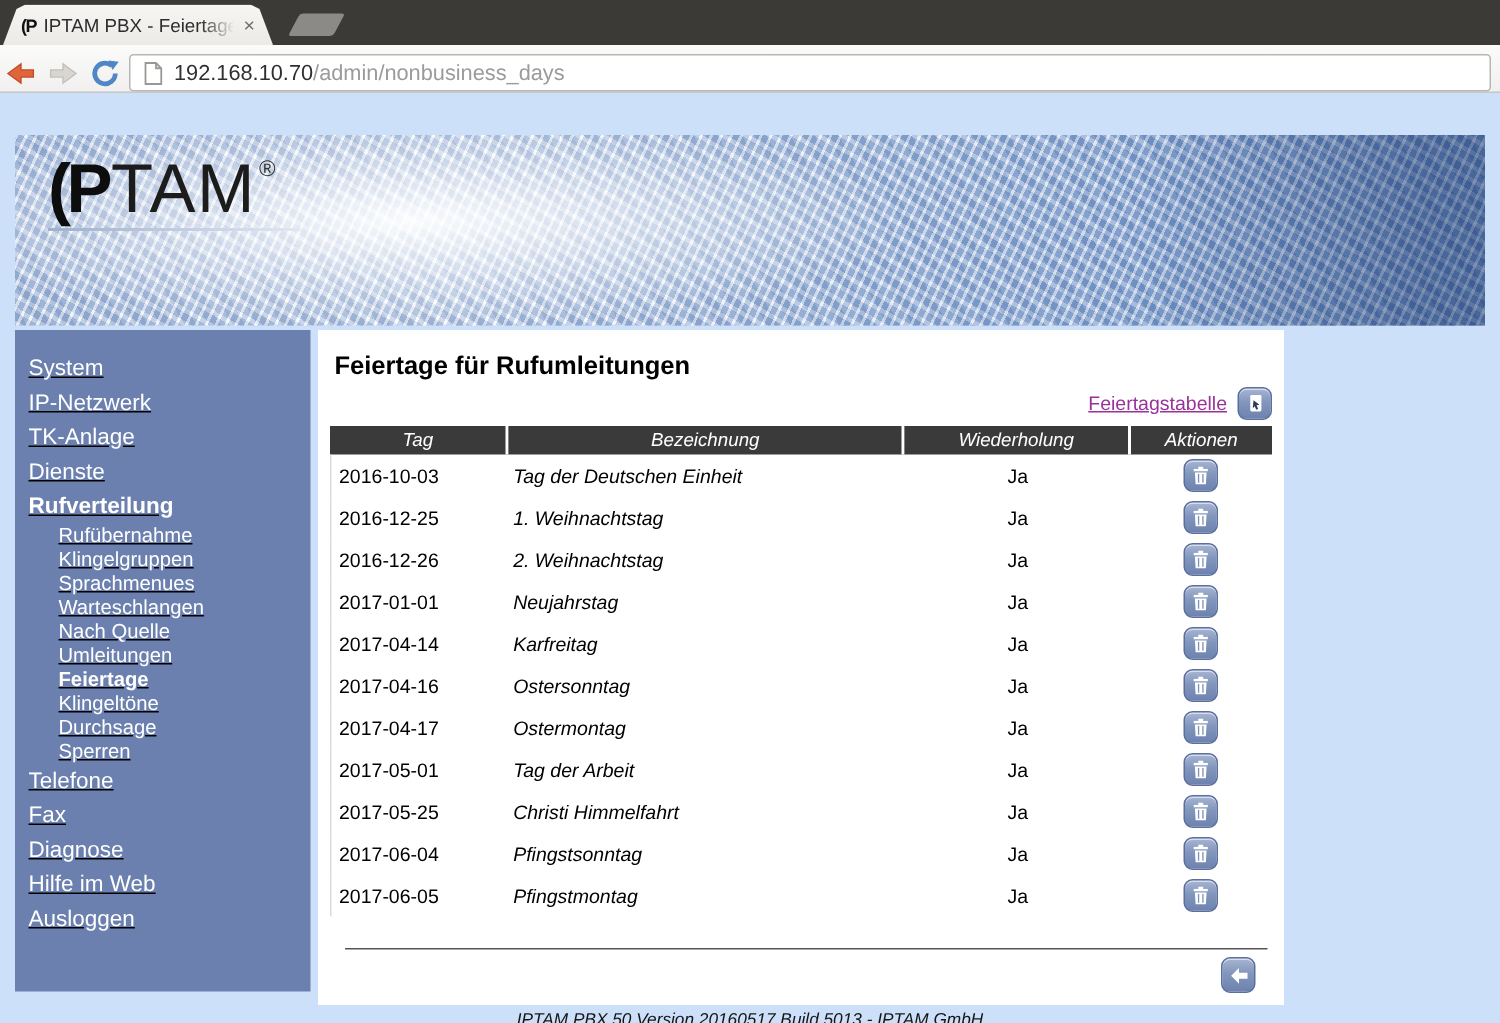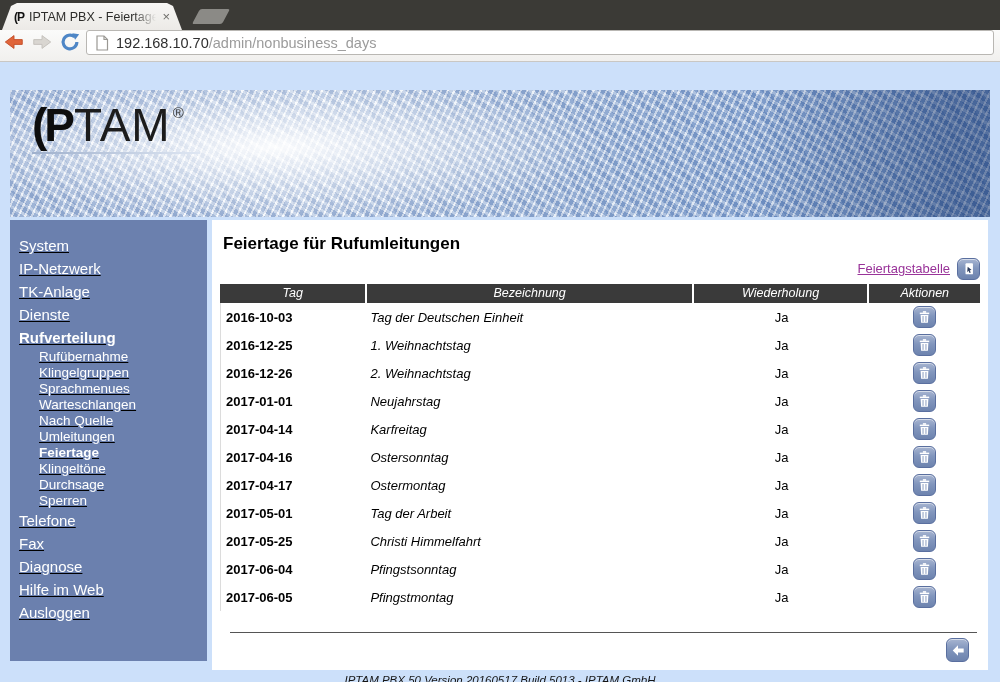--- a/index.html
+++ b/index.html
@@ -14,21 +14,21 @@
          display:flex; align-items:center; padding:0 10px 0 12px; }
   .tab-favicon { font-weight:bold; font-size:12px; color:#111; margin-right:5px; letter-spacing:-1px; }
   .tab-title { flex:1; font-size:12.5px; color:#2e2d2b; white-space:nowrap; overflow:hidden;
                -webkit-mask-image:linear-gradient(to right,#000 80%,transparent 97%);
                mask-image:linear-gradient(to right,#000 80%,transparent 97%); }
   .tab-close { font-size:13px; color:#6f6e6b; line-height:1; padding:1px 2px; cursor:pointer; }
   .newtab-btn { position:absolute; left:196px; top:9px; width:30px; height:15px;
                 background:#8b8a86; transform:skewX(-28deg); border-radius:2px; cursor:pointer; }
 
   .toolbar { height:32px; background:linear-gradient(#fbfbfa,#f1f0ee);
-             border-bottom:1px solid #c9c7c3; display:flex; align-items:flex-start; padding:0 6px 0 2px; }
+             border-bottom:1px solid #c9c7c3; display:flex; align-items:flex-end; padding:0 6px 0 2px; }
   .nav-btn { width:24px; height:24px; border:none; background:transparent; display:flex;
              align-items:center; justify-content:center; margin-right:4px; cursor:pointer; }
   .urlbar { flex:1; height:25px; background:#fff; border:1px solid #b9b7b3; border-radius:3px;
             display:flex; align-items:center; padding:0 8px; }
   .url-text { font-size:14.5px; margin-left:7px; white-space:nowrap; }
   .url-host { color:#2f2f2f; }
   .url-path { color:#9b9b9b; }
 
   
   .banner { margin:28px 10px 0 10px; height:127px; position:relative; overflow:hidden;
@@ -46,37 +46,37 @@
   .logo-reg { font-size:15px; color:#333; margin:2px 0 0 2px; }
   .logo-underline { width:168px; height:2px; margin-top:4px;
                     background:linear-gradient(to right,#9fb0cc,#dfe7f3); }
 
   .content { display:flex; margin:3px 10px 0 10px; align-items:flex-start; }
   .sidebar { width:197px; min-height:441px; background:#6b80ae; padding:14px 0 10px 0;text-decoration:underline; }
   .nav1 { color:#fff; font-size:15px; line-height:23px; padding-left:9px; cursor:pointer; }
   .nav2 { color:#fff; font-size:13.5px; line-height:16px; padding-left:29px; cursor:pointer; }
   .nav-bold { font-weight:bold; }
 
-  .main { margin-left:5px; width:776px; min-height:443px; background:#fff; padding:12px 8px 8px 8px; }
+  .main { margin-left:5px; width:644px; min-height:443px; background:#fff; padding:12px 8px 8px 8px; }
   .page-title { font-size:17px; font-weight:bold; color:#000; margin:2px 0 0 3px; }
   .linkrow { display:flex; justify-content:flex-end; align-items:center; gap:7px; height:27px; margin-top:1px; }
   .tbl-link { color:#993399; font-size:13px; text-decoration:underline; cursor:pointer; }
 
   .icon-btn { width:23px; height:22px; border-radius:6px; border:1px solid #5a6f9f;
               background:linear-gradient(#a7b5d1,#8296bd 45%,#6d83ae);
               box-shadow:inset 0 1px 0 rgba(255,255,255,.55);
               display:inline-flex; align-items:center; justify-content:center; cursor:pointer; padding:0; }
 
   table { width:100%; border-collapse:separate; border-spacing:0; margin-top:2px; }
   col.c1 { width:150px; } col.c2 { width:332px; } col.c3 { width:178px; } col.c4 { width:112px; }
   thead th { background:#3a3a3a; color:#fff; font-weight:normal; font-size:12.5px;
              padding:2px 0 3px 0; border-right:2px solid #fff;font-style:italic; }
   thead th:last-child { border-right:none;margin-top:41px; }
   tbody td { font-size:13px; color:#000; height:28px; vertical-align:middle; }
-  td.cell-date { padding-left:5px; border-left:1px solid #dcdcdc;font-weight:bold; }
+  td.cell-date { padding-left:5px; border-left:1px solid #dcdcdc; }
   td.cell-name { padding-left:3px;font-style:italic; }
   td.cell-rep  { text-align:center; }
   td.cell-act  { text-align:center; }
 
   .sep { border:none; border-top:1px solid #555; margin:21px 3px 0 10px; }
   .backrow { display:flex; justify-content:flex-end; margin:5px 11px 0 0; }
   .back-btn { width:23px; height:24px; }
 
   .footer { height:20px; display:flex; align-items:center; justify-content:center;
             font-size:11.5px; font-style:italic; color:#151515; }

